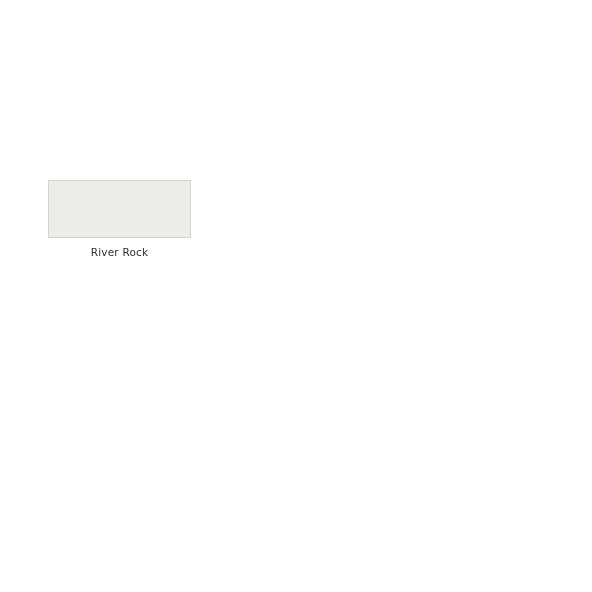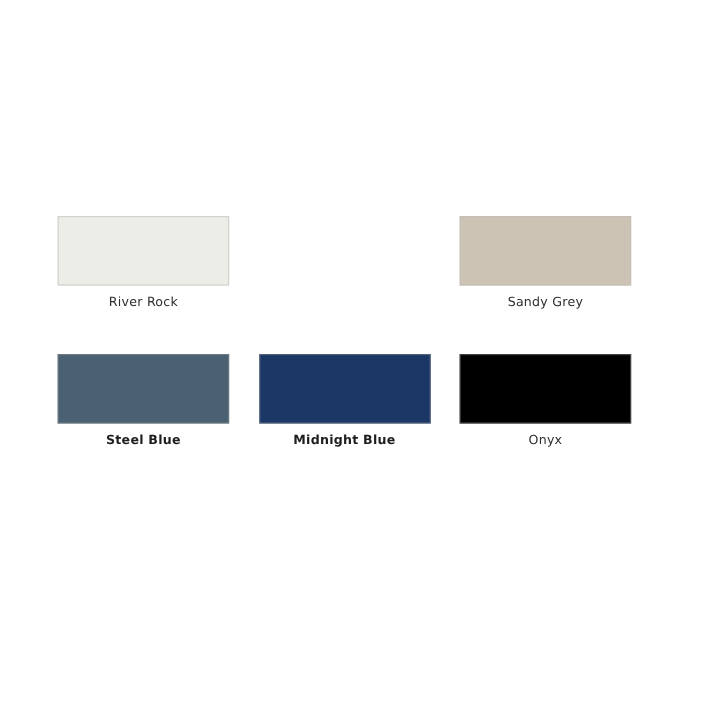--- a/index.html
+++ b/index.html
@@ -26,21 +26,20 @@
     top: 180px;
     width: 478px;
     display: flex;
     flex-direction: column;
     row-gap: 36px;
   }
   .swatch-row {
     display: flex;
     flex-direction: row;
     column-gap: 18px;
-    justify-content: space-between;
   }
   .swatch-cell {
     width: 143px;
     display: flex;
     flex-direction: column;
     align-items: center;
   }
   .swatch-chip {
     width: 143px;
     height: 58px;
@@ -70,35 +69,17 @@
 <body>
 
 <div class="palette-board">
   <div class="swatch-grid">
 
     <div class="swatch-row">
       <div class="swatch-cell">
         <span class="swatch-chip light-edge" style="background:#EDEDE8"></span>
         <span class="swatch-label">River Rock</span>
       </div>
-      <div class="swatch-cell">
-        <span class="swatch-chip light-edge" style="background:#CCC3B4"></span>
-        <span class="swatch-label">Sandy Grey</span>
-      </div>
     </div>
 
-    <div class="swatch-row">
-      <div class="swatch-cell">
-        <span class="swatch-chip" style="background:#4A6173"></span>
-        <span class="swatch-label emphasis">Steel Blue</span>
-      </div>
-      <div class="swatch-cell">
-        <span class="swatch-chip" style="background:#1B3766"></span>
-        <span class="swatch-label emphasis">Midnight Blue</span>
-      </div>
-      <div class="swatch-cell">
-        <span class="swatch-chip" style="background:#000000"></span>
-        <span class="swatch-label">Onyx</span>
-      </div>
-    </div>
 
   </div>
 </div>
 
 </body></html>

